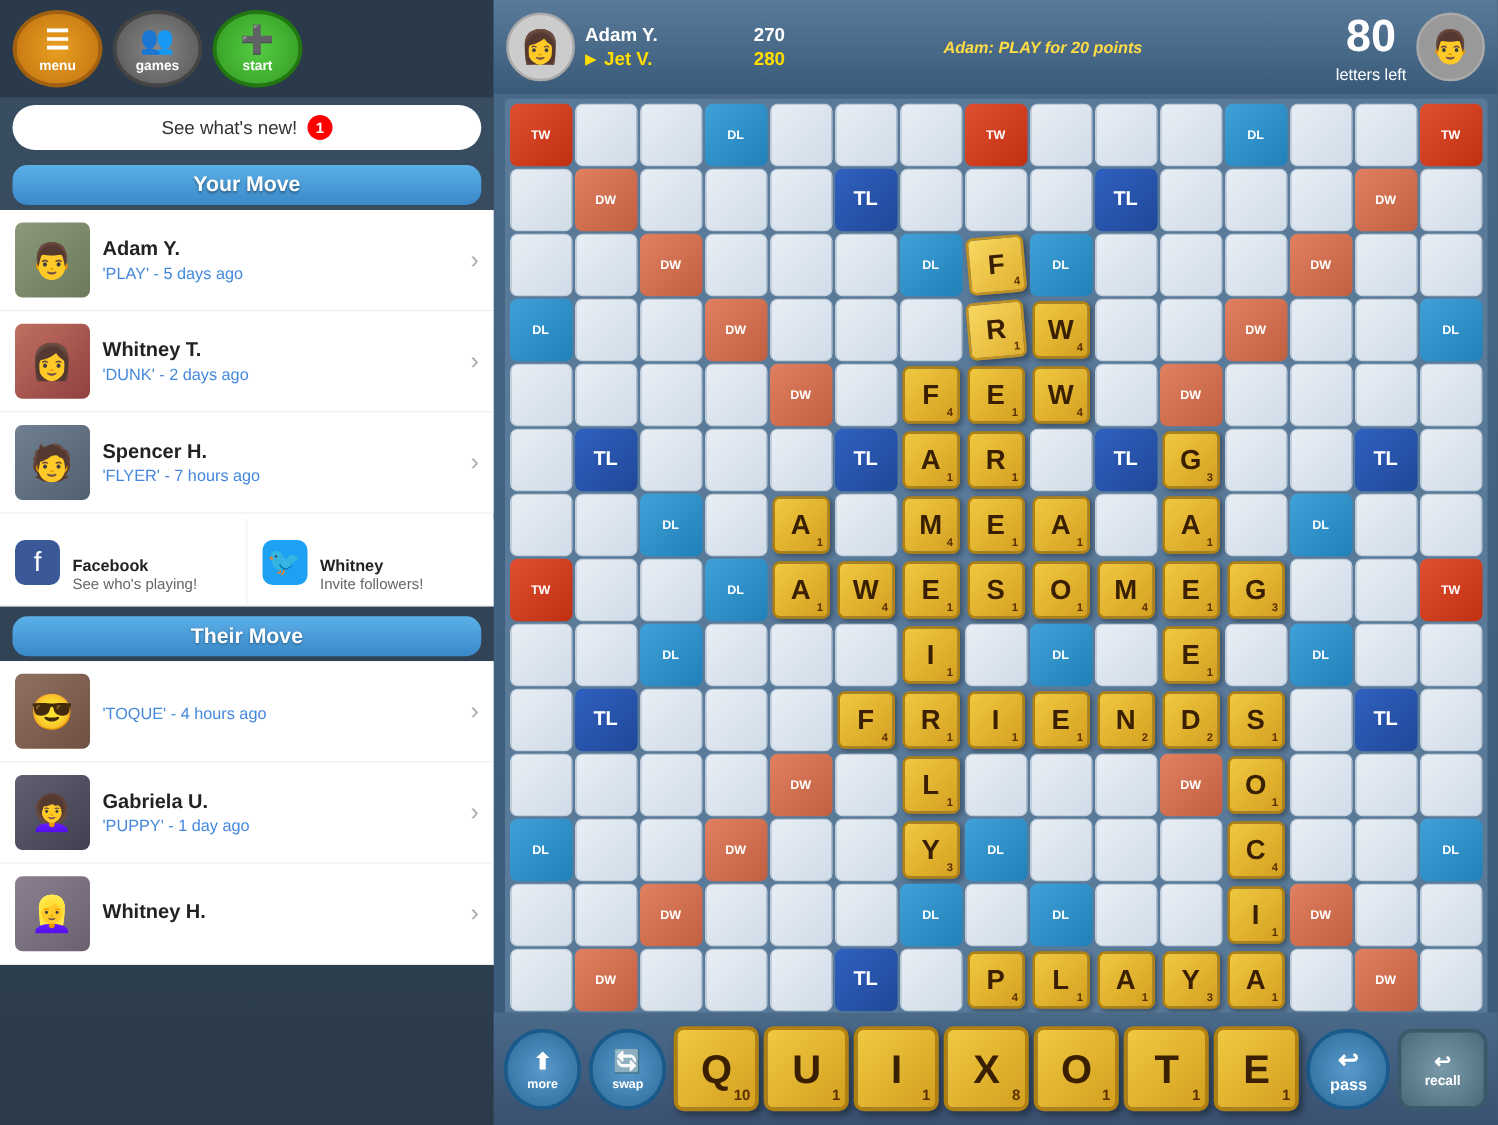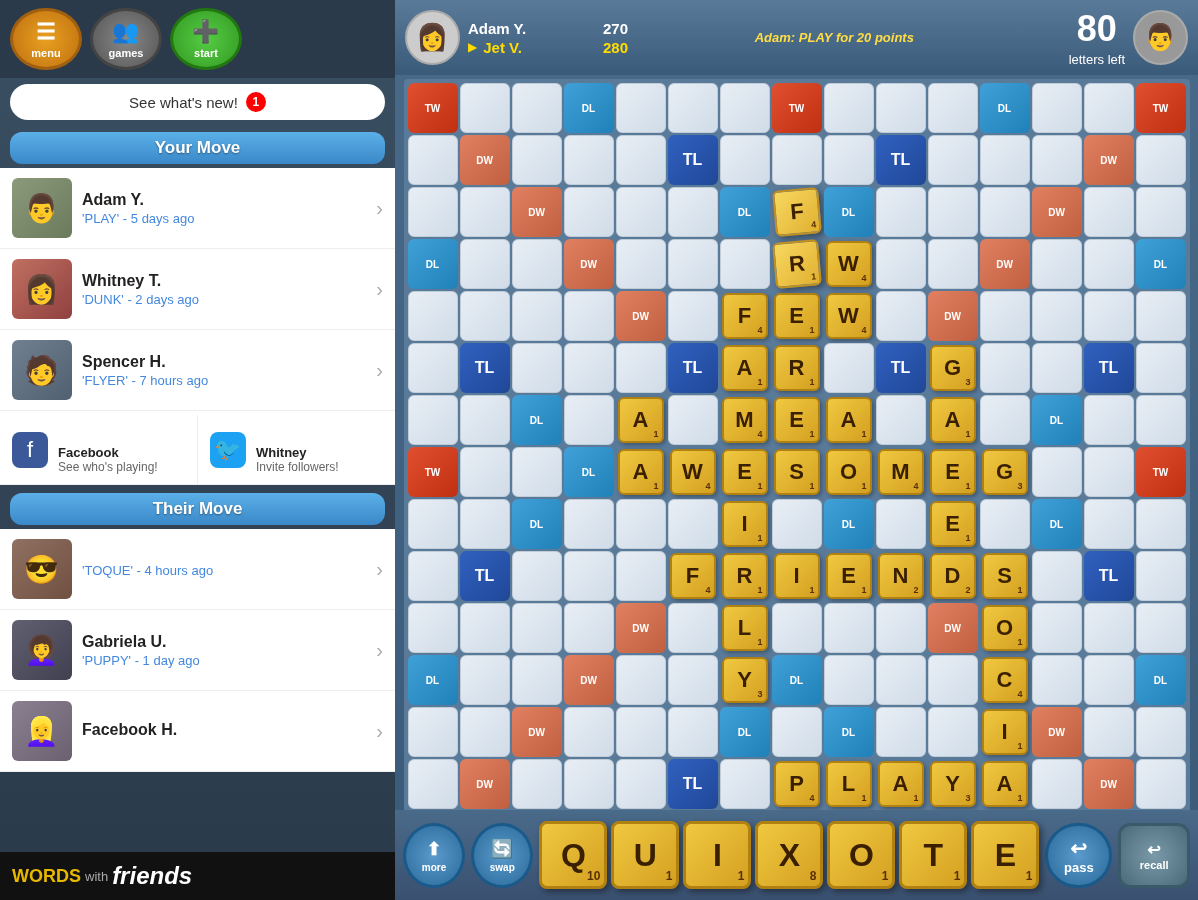--- a/index.html
+++ b/index.html
@@ -419,32 +419,27 @@
       <div class="avatar avatar-5">👩‍🦱</div>
       <div class="game-info">
         <div class="game-name">Gabriela U.</div>
         <div class="game-word">'PUPPY' - 1 day ago</div>
       </div>
       <span class="game-chevron">›</span>
     </div>
     <div class="game-item">
       <div class="avatar avatar-6">👱‍♀️</div>
       <div class="game-info">
-        <div class="game-name">Facebook H.</div>
+        <div class="game-name">Whitney H.</div>
         <div class="game-word"></div>
       </div>
       <span class="game-chevron">›</span>
     </div>
   </div>
 
-  <div class="logo-bar">
-    <span class="logo-words">WORDS</span>
-    <span class="logo-with" style="margin:0 4px;">with</span>
-    <span class="logo-friends">friends</span>
-  </div>
 </div>
 
 <div class="right-panel">
 
   <div class="game-topbar">
     <div class="player-avatar">👩</div>
     <div style="display:flex;flex-direction:column;gap:2px;min-width:160px;">
       <div class="score-row">
         <span class="score-name">Adam Y.</span>
         <span class="score-num">270</span>

